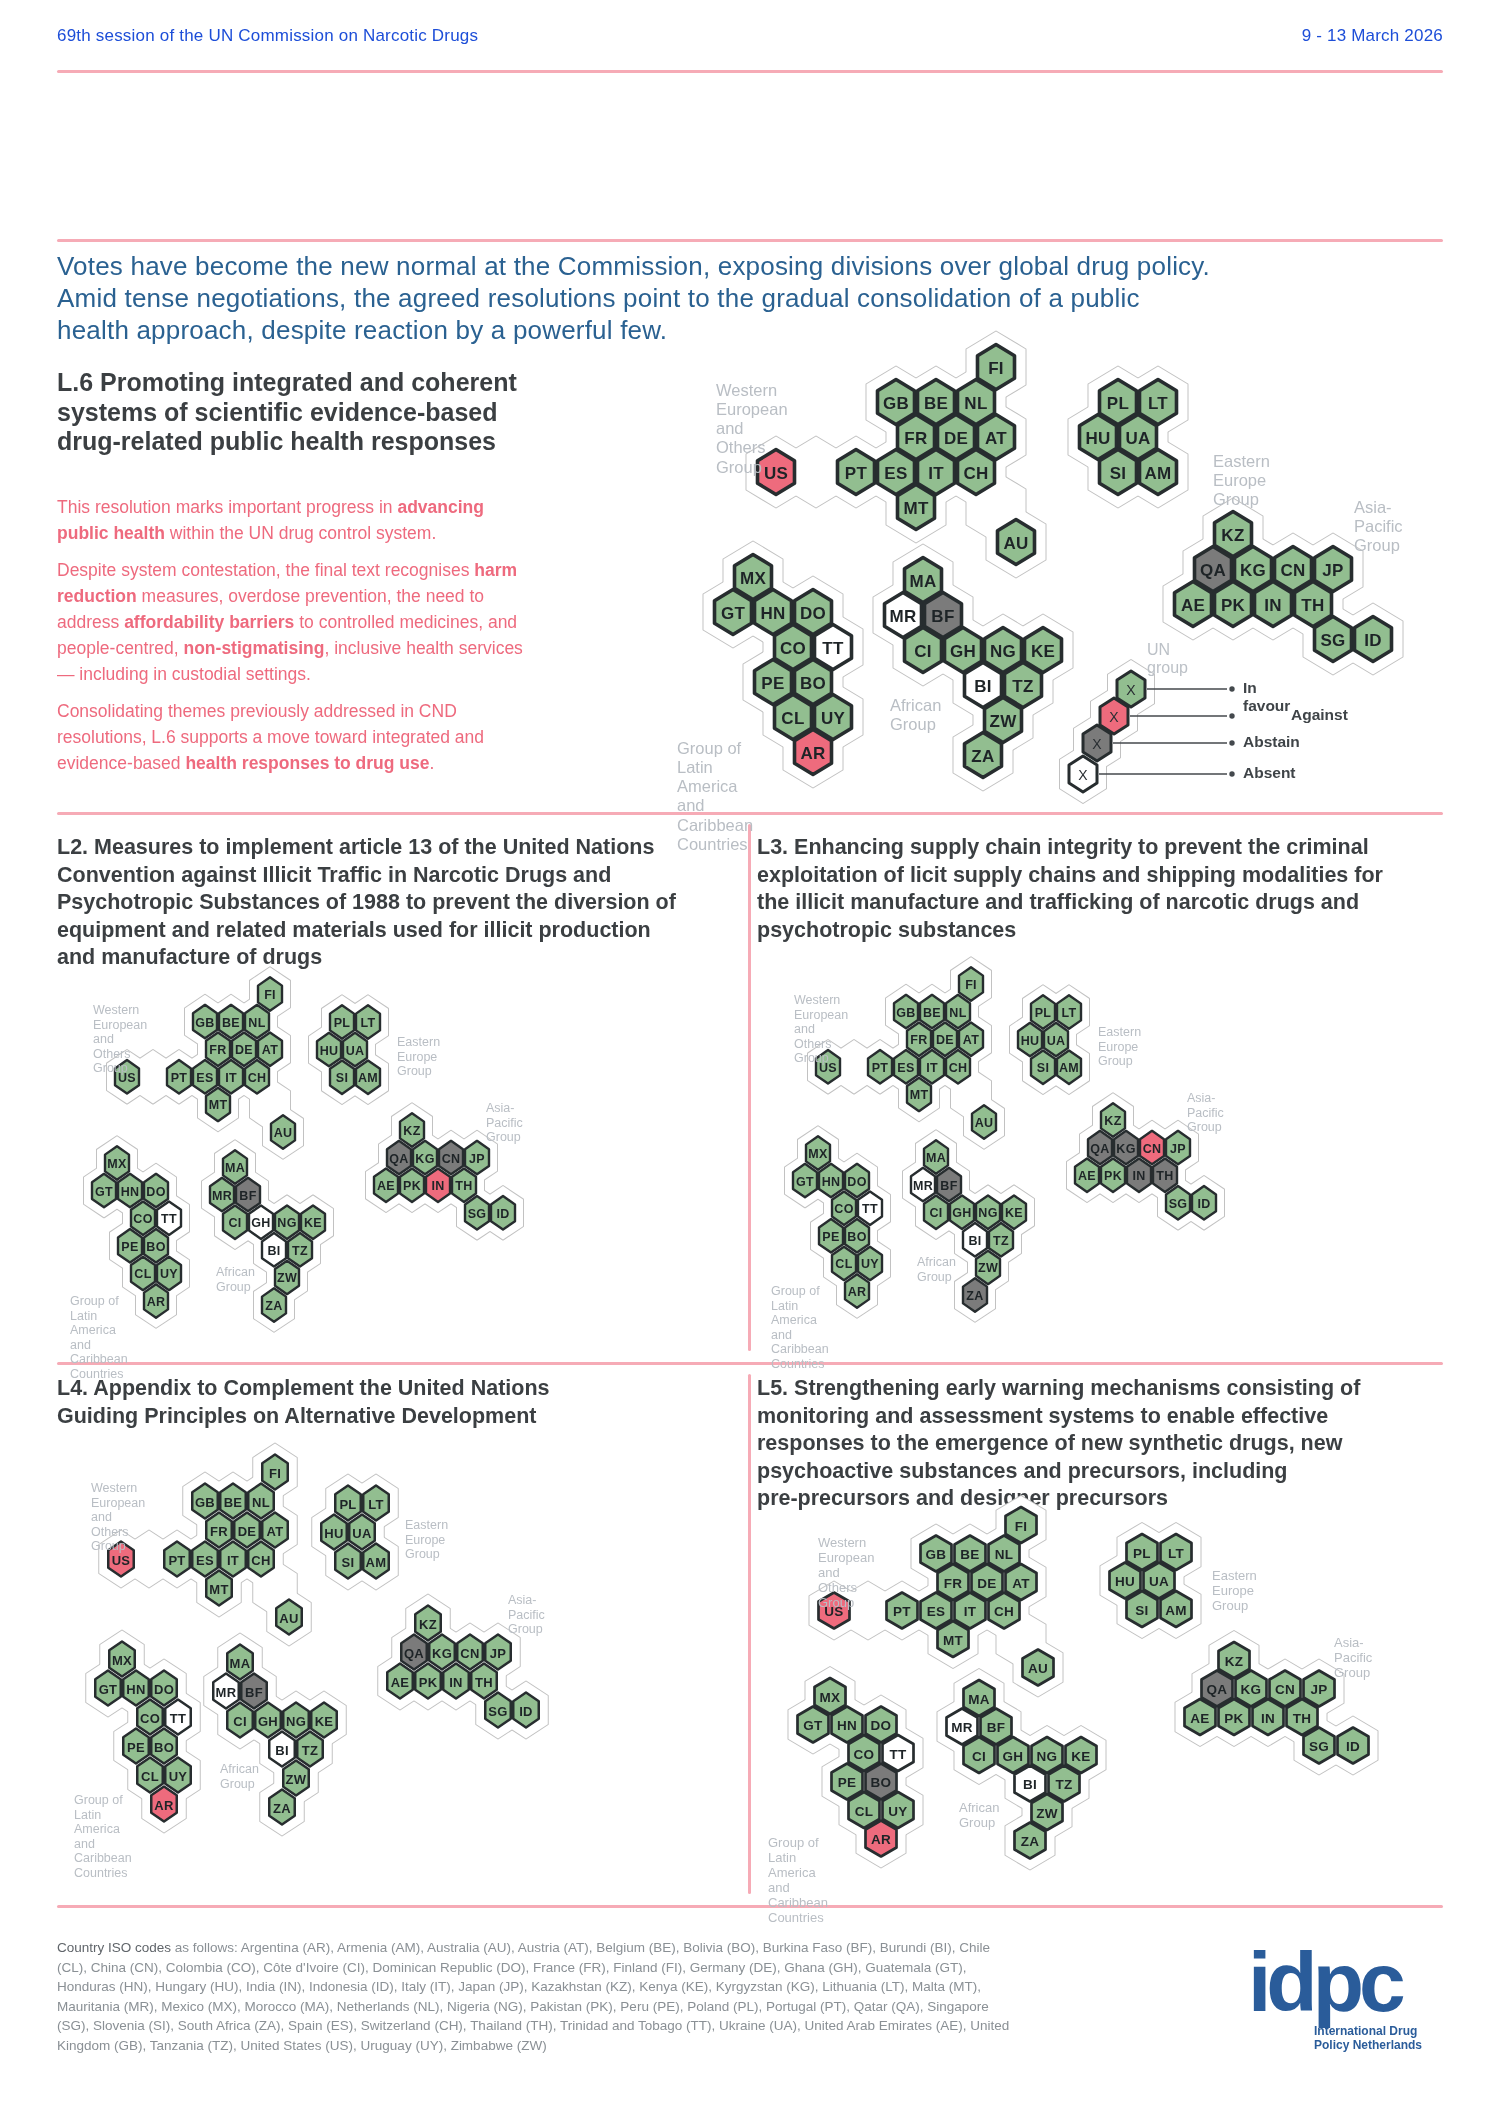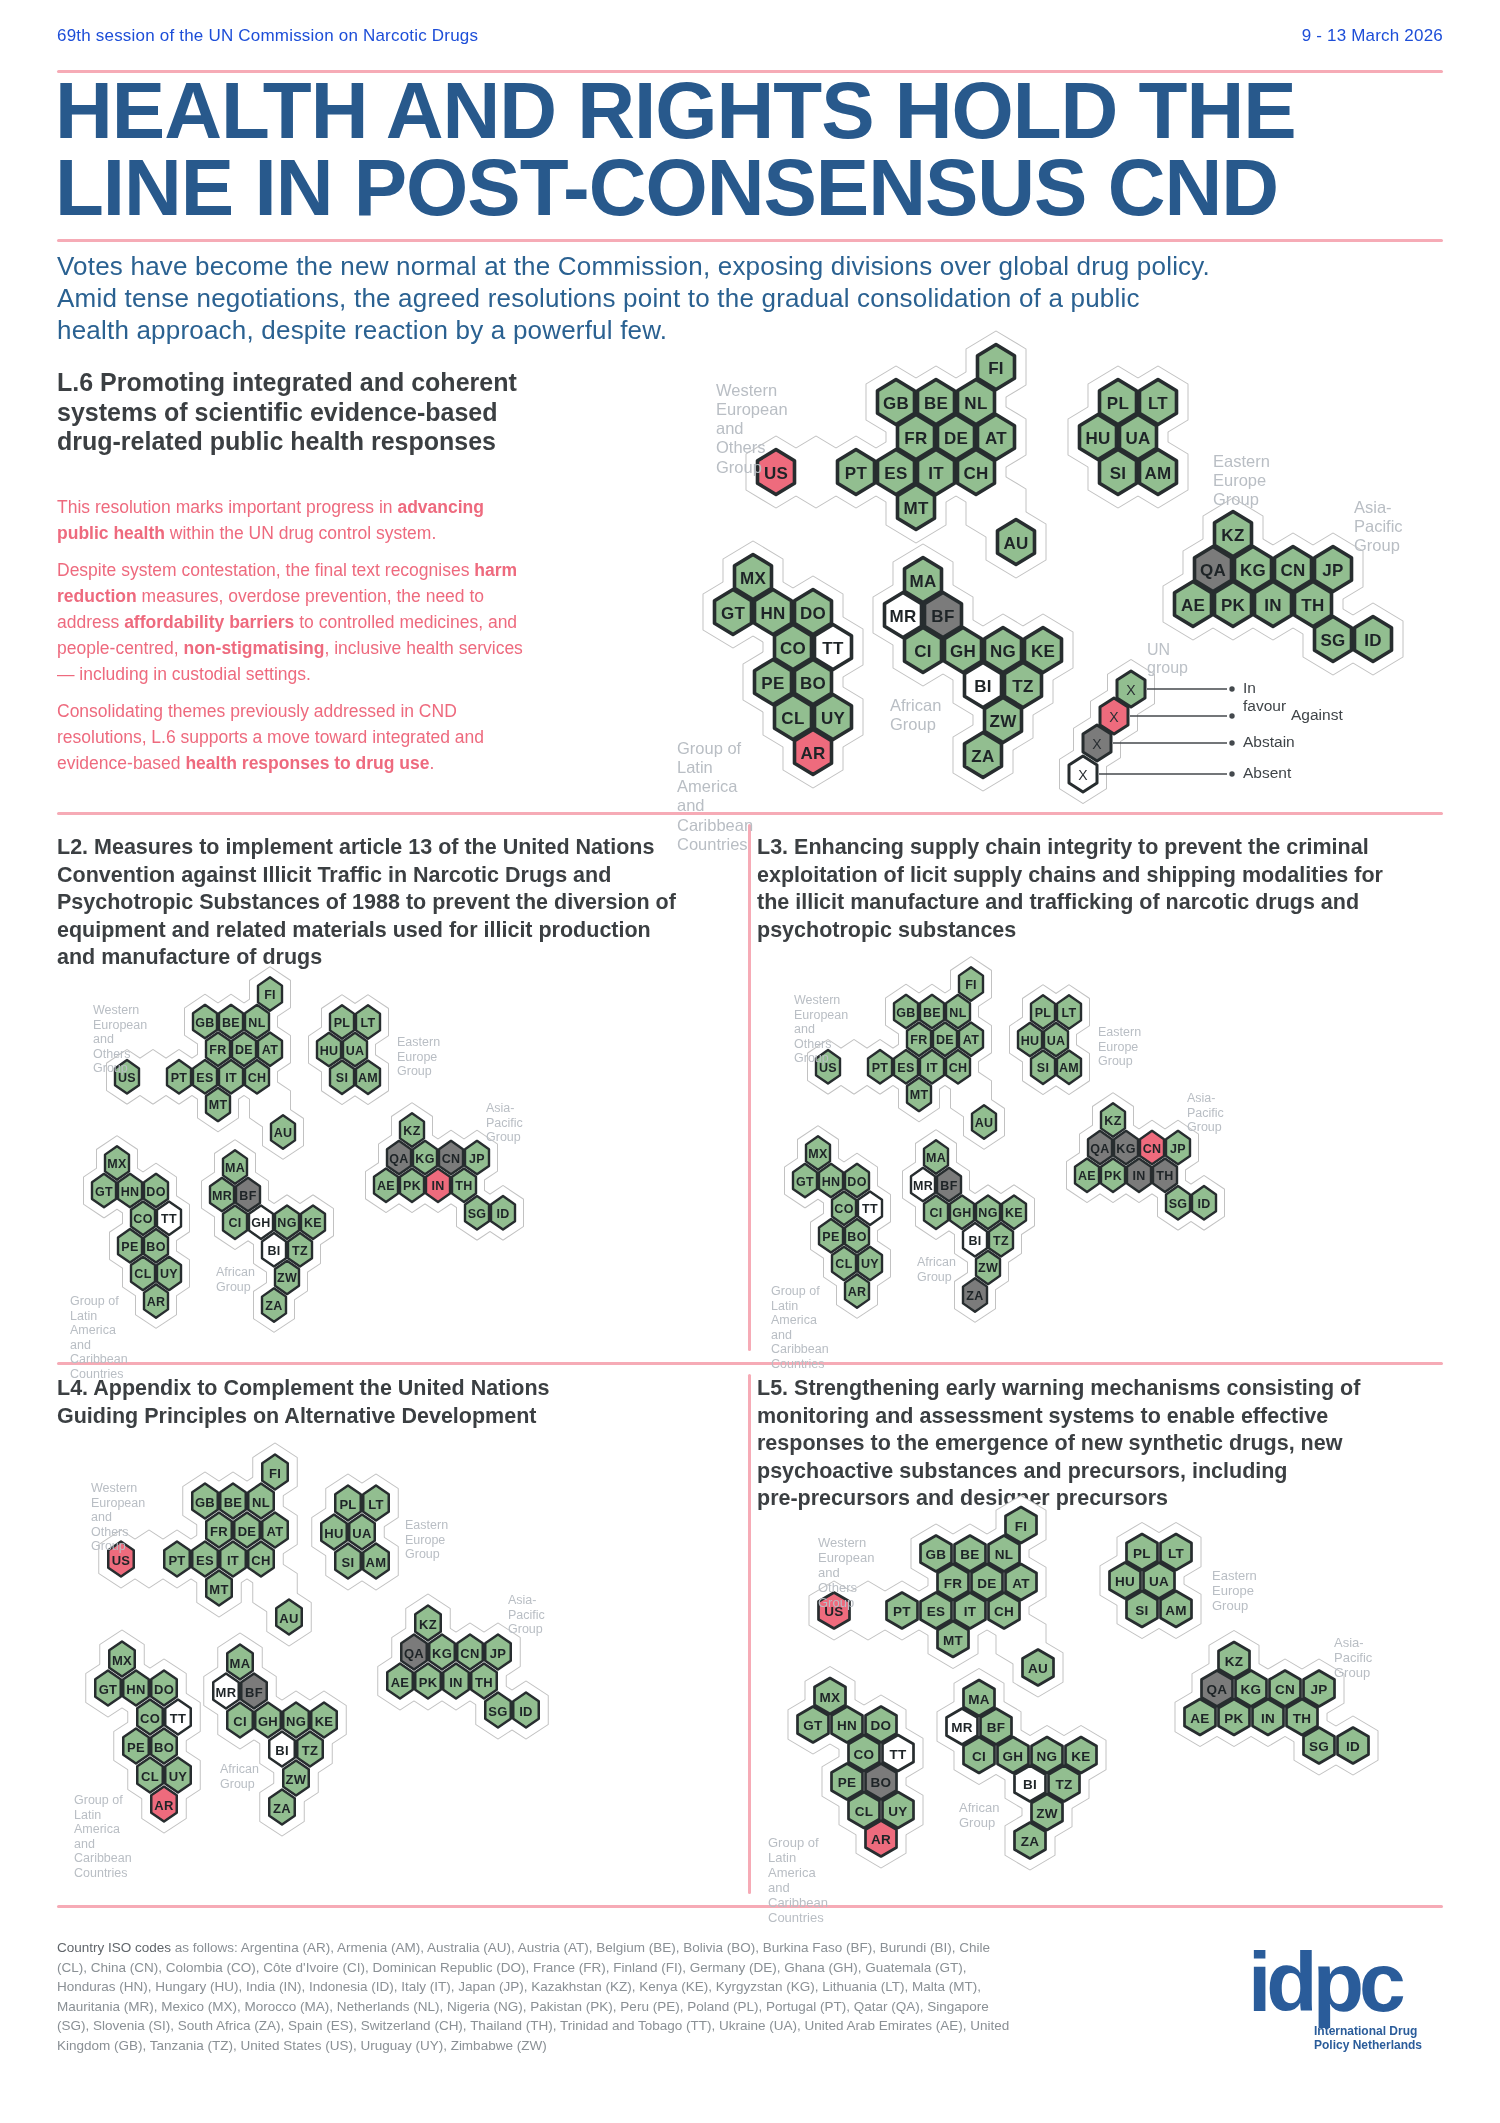--- a/index.html
+++ b/index.html
@@ -13,38 +13,37 @@
   .vrule{width:3px;background:#F6ABB6;border-radius:2px;left:748px;}
   .title{left:55px;top:72px;font-size:80px;line-height:77px;font-weight:800;color:#28598C;letter-spacing:-1px;margin:0;}
   .intro{left:57px;top:250px;width:1392px;font-size:26px;line-height:32px;font-weight:500;color:#2A6191;margin:0;letter-spacing:.2px;}
   .l6h{left:57px;top:368px;font-size:25px;line-height:29.5px;font-weight:700;color:#3B3F42;}
   .l6paras{left:57px;top:494px;width:478px;font-size:17.5px;line-height:26px;color:#EE6A7E;}
   .l6paras p{margin:0 0 11px 0;}
   .l6paras b{font-weight:700;}
   .sect{font-size:21.5px;line-height:27.5px;font-weight:700;color:#3B3F42;}
   .glabel{position:absolute;color:#B9BEC4;line-height:1.16;font-weight:500;}
   .legend-title{position:absolute;color:#BCC1C7;font-size:16px;font-weight:500;}
-  .legend-label{position:absolute;color:#3F4448;font-size:15.5px;font-weight:400;}
+  .legend-label{position:absolute;color:#3F4448;font-size:15.5px;font-weight:700;}
   .footer{left:57px;top:1938px;width:962px;font-size:13.5px;line-height:19.5px;color:#8A9095;margin:0;}
   .footer b{color:#60656A;font-weight:400;}
   .logo{left:1248px;top:1940px;width:200px;text-align:left;color:#2A5C9A;}
   .logo-main{font-size:84px;line-height:84px;font-weight:800;letter-spacing:-5px;}
   .logo-sub{font-size:12px;line-height:14px;font-weight:700;margin:0 0 0 66px;}
   svg text{font-family:"Liberation Sans",sans-serif;}
 </style>
 </head>
 <body>
 
 <div class="page">
 
   <div class="abs hdr hdr-left">69th session of the UN Commission on Narcotic Drugs</div>
   <div class="abs hdr hdr-right">9 - 13 March 2026</div>
 
   <div class="abs rule" style="top:70px"></div>
-  <h1 class="abs title">HEALTH AND RIGHTS HOLD THE<br>LINE IN POST-CONSENSUS CND</h1>
   <div class="abs rule" style="top:239px"></div>
 
   <p class="abs intro">Votes have become the new normal at the Commission, exposing divisions over global drug policy.<br>Amid tense negotiations, the agreed resolutions point to the gradual consolidation of a public<br>health approach, despite reaction by a powerful few.</p>
 
   <div class="abs l6h">L.6 Promoting integrated and coherent<br>systems of scientific evidence-based<br>drug-related public health responses</div>
   <div class="abs l6paras" id="l6-paras">
       <p><span>This resolution marks important progress in </span><b>advancing public health</b><span> within the UN drug control system.</span></p>
       <p><span>Despite system contestation, the final text recognises </span><b>harm reduction</b><span> measures, overdose prevention, the need to address </span><b>affordability barriers</b><span> to controlled medicines, and people-centred, </span><b>non-stigmatising</b><span>, inclusive health services — including in custodial settings.</span></p>
       <p><span>Consolidating themes previously addressed in CND resolutions, L.6 supports a move toward integrated and evidence-based </span><b>health responses to drug use</b><span>.</span></p>
     </div>

